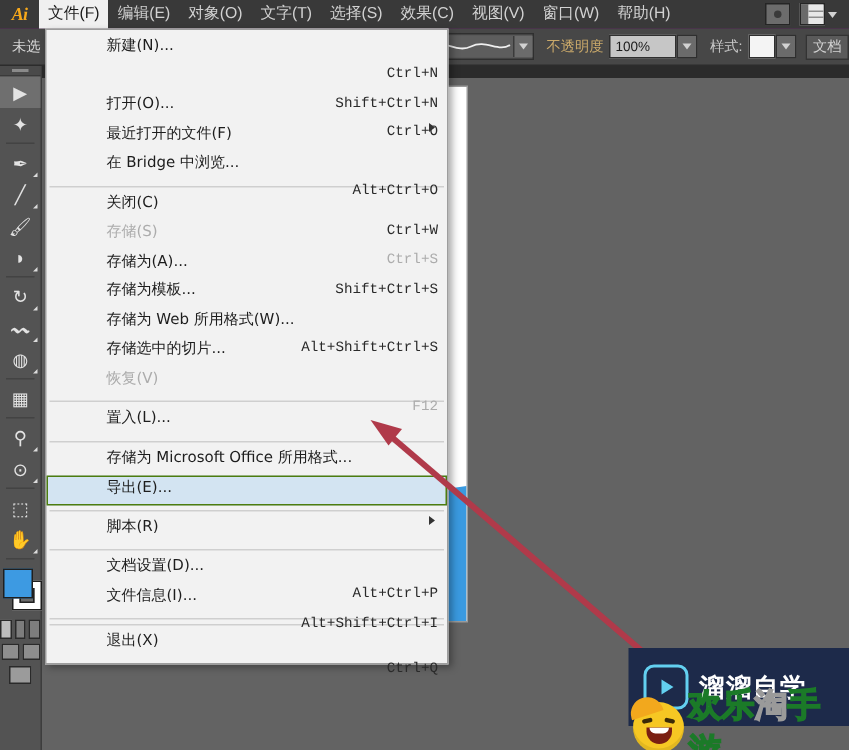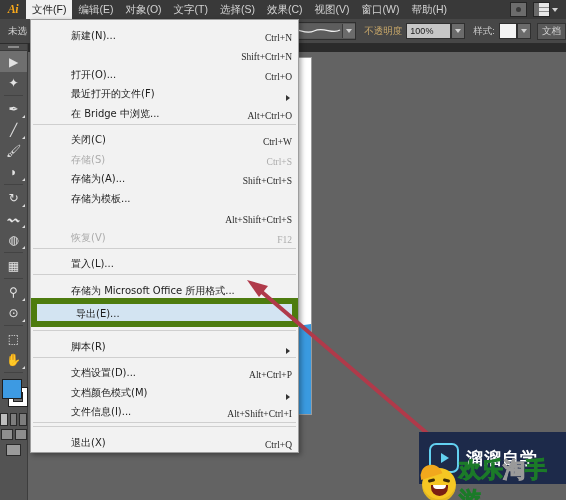--- a/index.html
+++ b/index.html
@@ -141,32 +141,32 @@
   .gp-body i{position:absolute;width:2.5px;height:2.5px;border-radius:50%;background:#3b3b3b;}
 
   
   .dropdown{
     position:absolute;left:30px;top:19px;width:267px;
     background:#f2f2f2;border:1px solid #9d9d9d;
     box-shadow:2px 2px 5px rgba(0,0,0,.35);z-index:60;
     padding:3px 0 2px 0;
   }
   .mi{
-    display:flex;align-items:flex-end;height:19.5px;padding:0 6px 0 0;
+    display:flex;align-items:flex-start;height:19.5px;padding:0 6px 0 0;
     font-size:10.5px;color:#1d1d1d;position:relative;
   }
   .mi .lbl{padding-left:40px;white-space:nowrap;
     font-family:"DejaVu Sans",sans-serif;font-size:10px;}
   .mi .sc{margin-left:auto;font-size:9.5px;color:#2a2a2a;white-space:nowrap;
-    font-family:Liberation Serif, serif;}
+    font-family:Liberation Mono, monospace;margin-top:20px;}
   .mi .arw{margin-left:auto;width:0;height:0;
     border-top:3px solid transparent;border-bottom:3px solid transparent;
     border-left:4px solid #333;margin-right:2px;}
   .mi.disabled .lbl,.mi.disabled .sc{color:#acacac;}
-  .mi.hi{background:#d3e4f2;border:6px solid #4d7c0f;height:17.5px;}
+  .mi.hi{background:#d3e4f2;border:1px solid #4d7c0f;height:17.5px;}
   .mi.hi .lbl{padding-left:39px;}
   .sep{height:1px;background:#cfcfcf;margin:3px 2px;}
 
   
   .arrow-svg{position:absolute;left:0;top:0;width:566px;height:500px;z-index:70;pointer-events:none;}
 
   
   .wm-liuliu{
     position:absolute;left:419px;top:432px;width:147px;height:52px;
     background:#1d2a4a;display:flex;align-items:center;gap:7px;
@@ -403,21 +403,25 @@
         <div class="sc">Ctrl+S</div>
       </div>
       <div class="mi">
         <div class="lbl">存储为(A)...</div>
         <div class="sc">Shift+Ctrl+S</div>
       </div>
       <div class="mi">
         <div class="lbl">存储为模板...</div>
       </div>
       <div class="mi">
+        <div class="lbl">存储为 Web 所用格式(W)...</div>
         <div class="sc">Alt+Shift+Ctrl+S</div>
+      </div>
+      <div class="mi">
+        <div class="lbl">存储选中的切片...</div>
       </div>
       <div class="mi disabled">
         <div class="lbl">恢复(V)</div>
         <div class="sc">F12</div>
       </div>
       <div class="sep"></div>
       <div class="mi">
         <div class="lbl">置入(L)...</div>
       </div>
       <div class="sep"></div>
@@ -429,24 +433,20 @@
       </div>
       <div class="sep"></div>
       <div class="mi">
         <div class="lbl">脚本(R)</div>
         <div class="arw"></div>
       </div>
       <div class="sep"></div>
       <div class="mi">
         <div class="lbl">文档设置(D)...</div>
         <div class="sc">Alt+Ctrl+P</div>
-      </div>
-      <div class="mi">
-        <div class="lbl">文档颜色模式(M)</div>
-        <div class="arw"></div>
       </div>
       <div class="mi">
         <div class="lbl">文件信息(I)...</div>
         <div class="sc">Alt+Shift+Ctrl+I</div>
       </div>
       <div class="sep"></div>
       <div class="sep"></div>
       <div class="mi">
         <div class="lbl">退出(X)</div>
         <div class="sc">Ctrl+Q</div>

